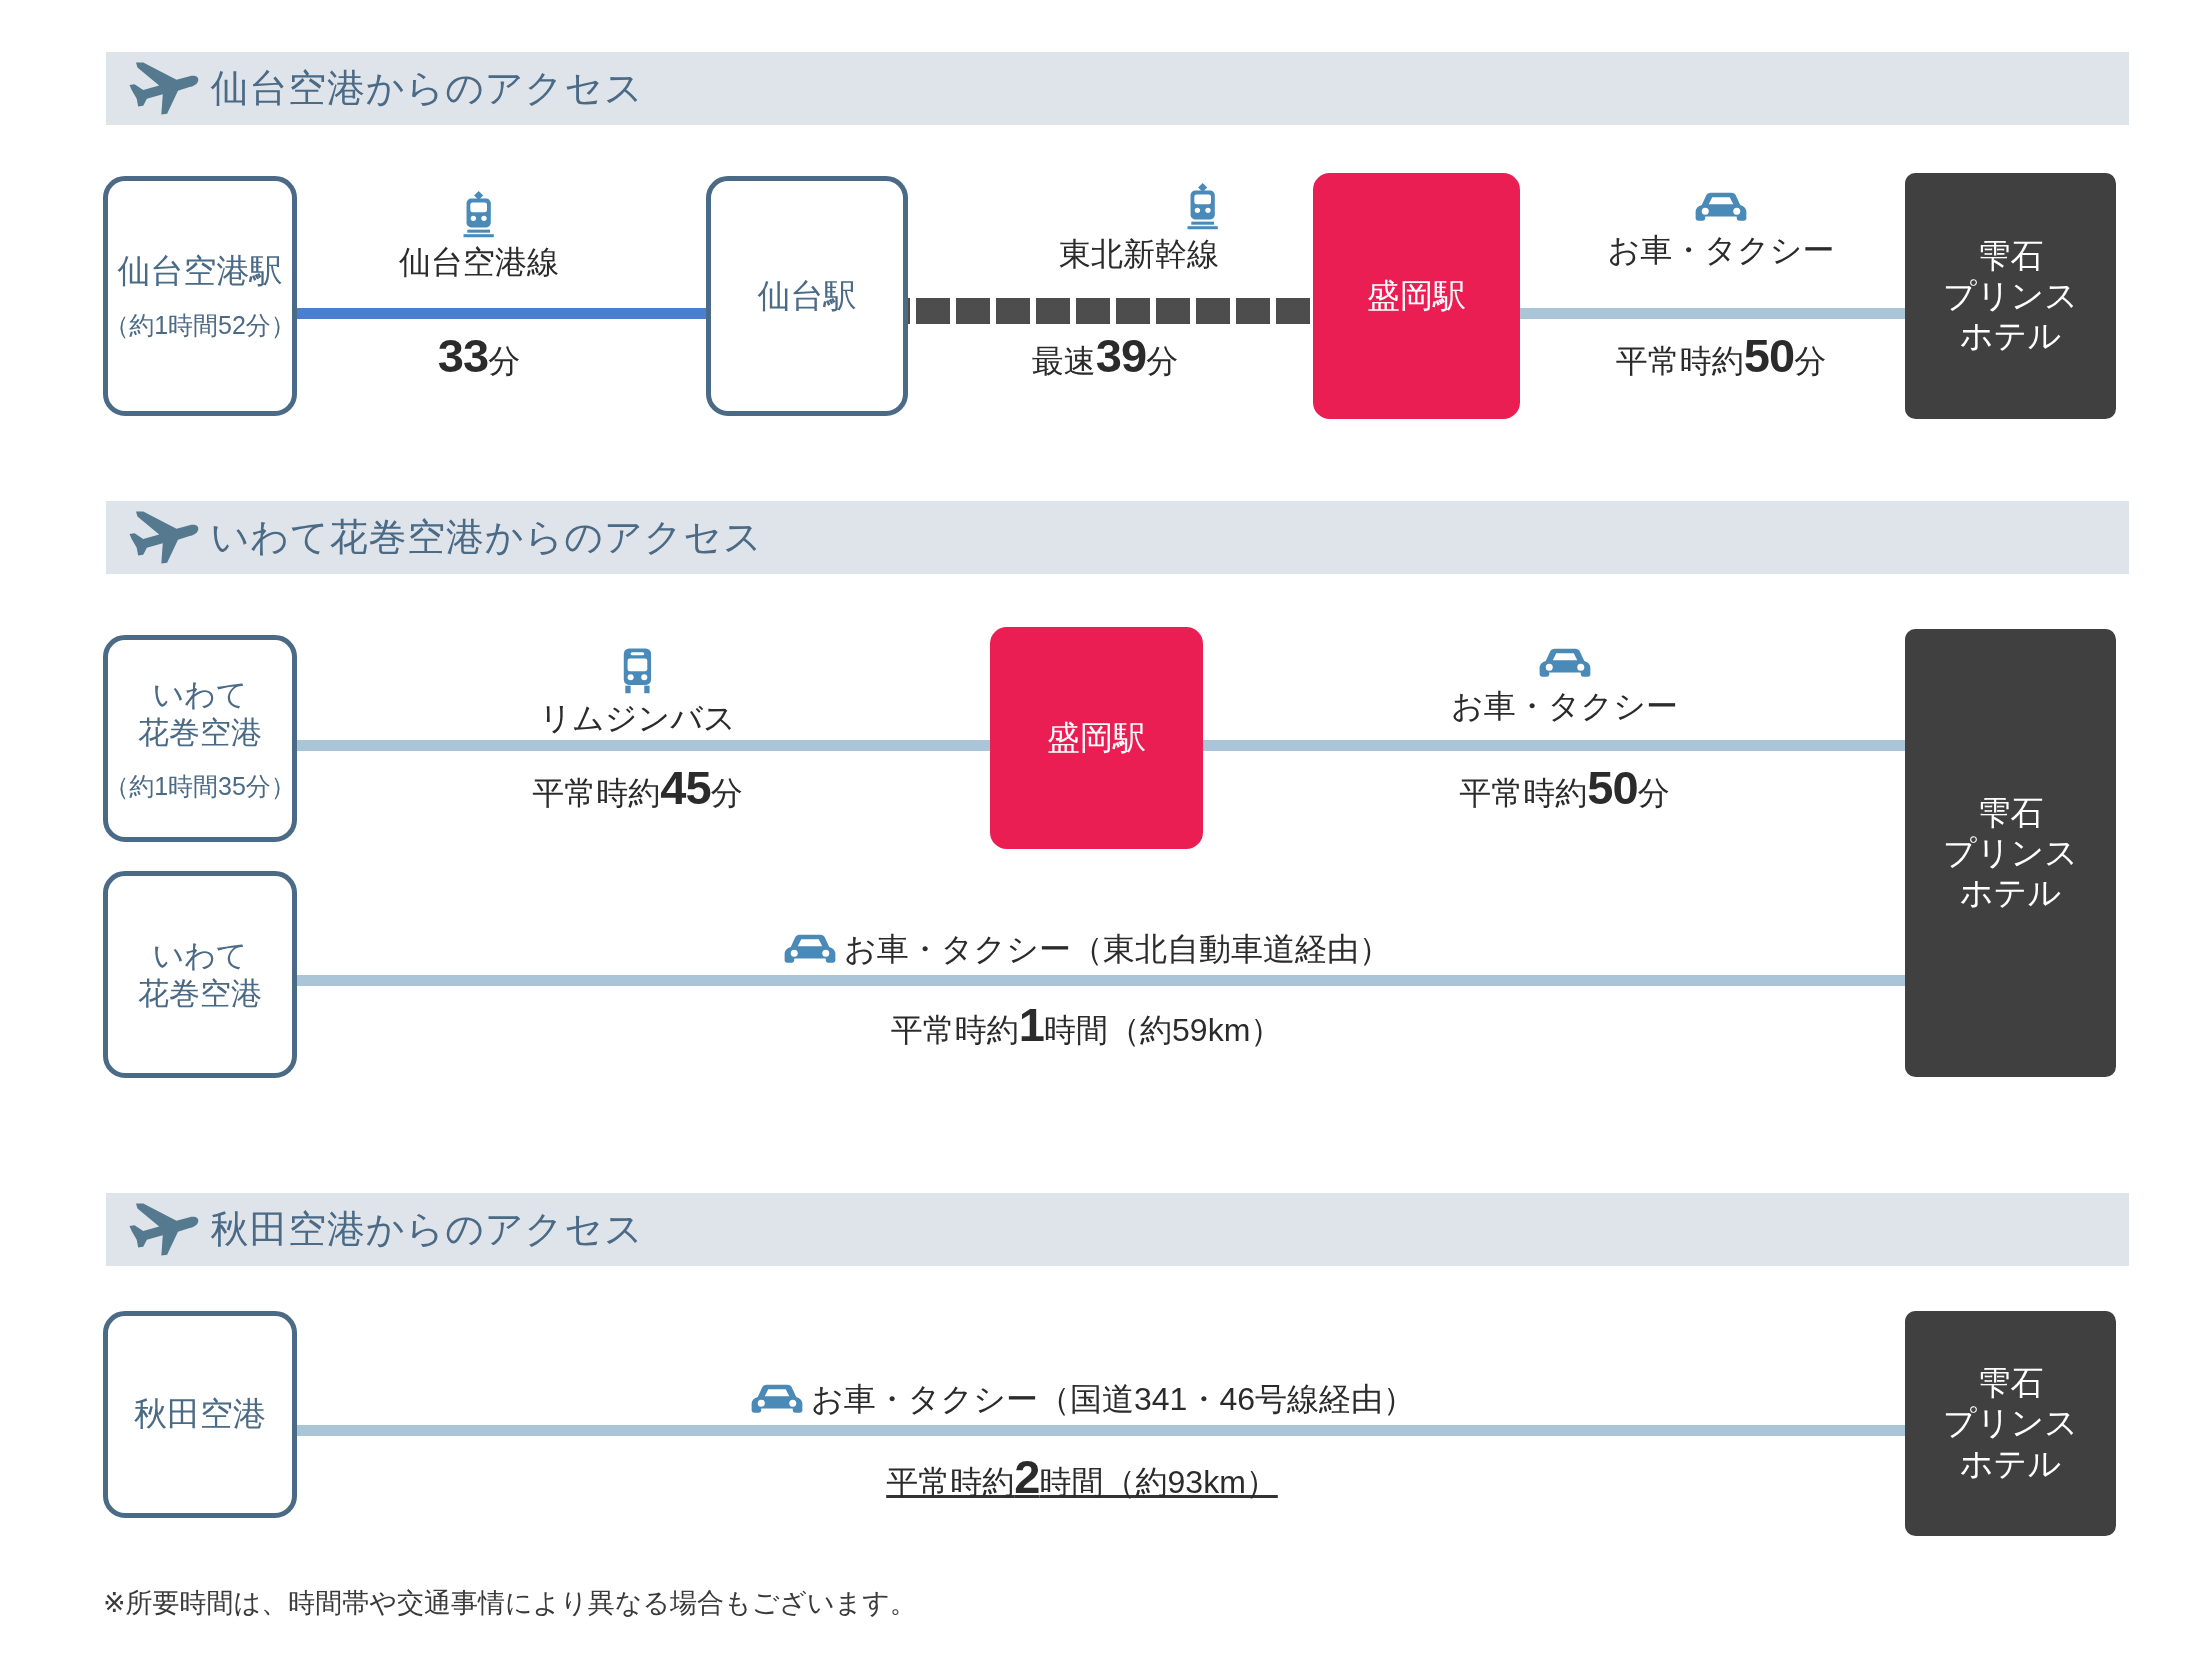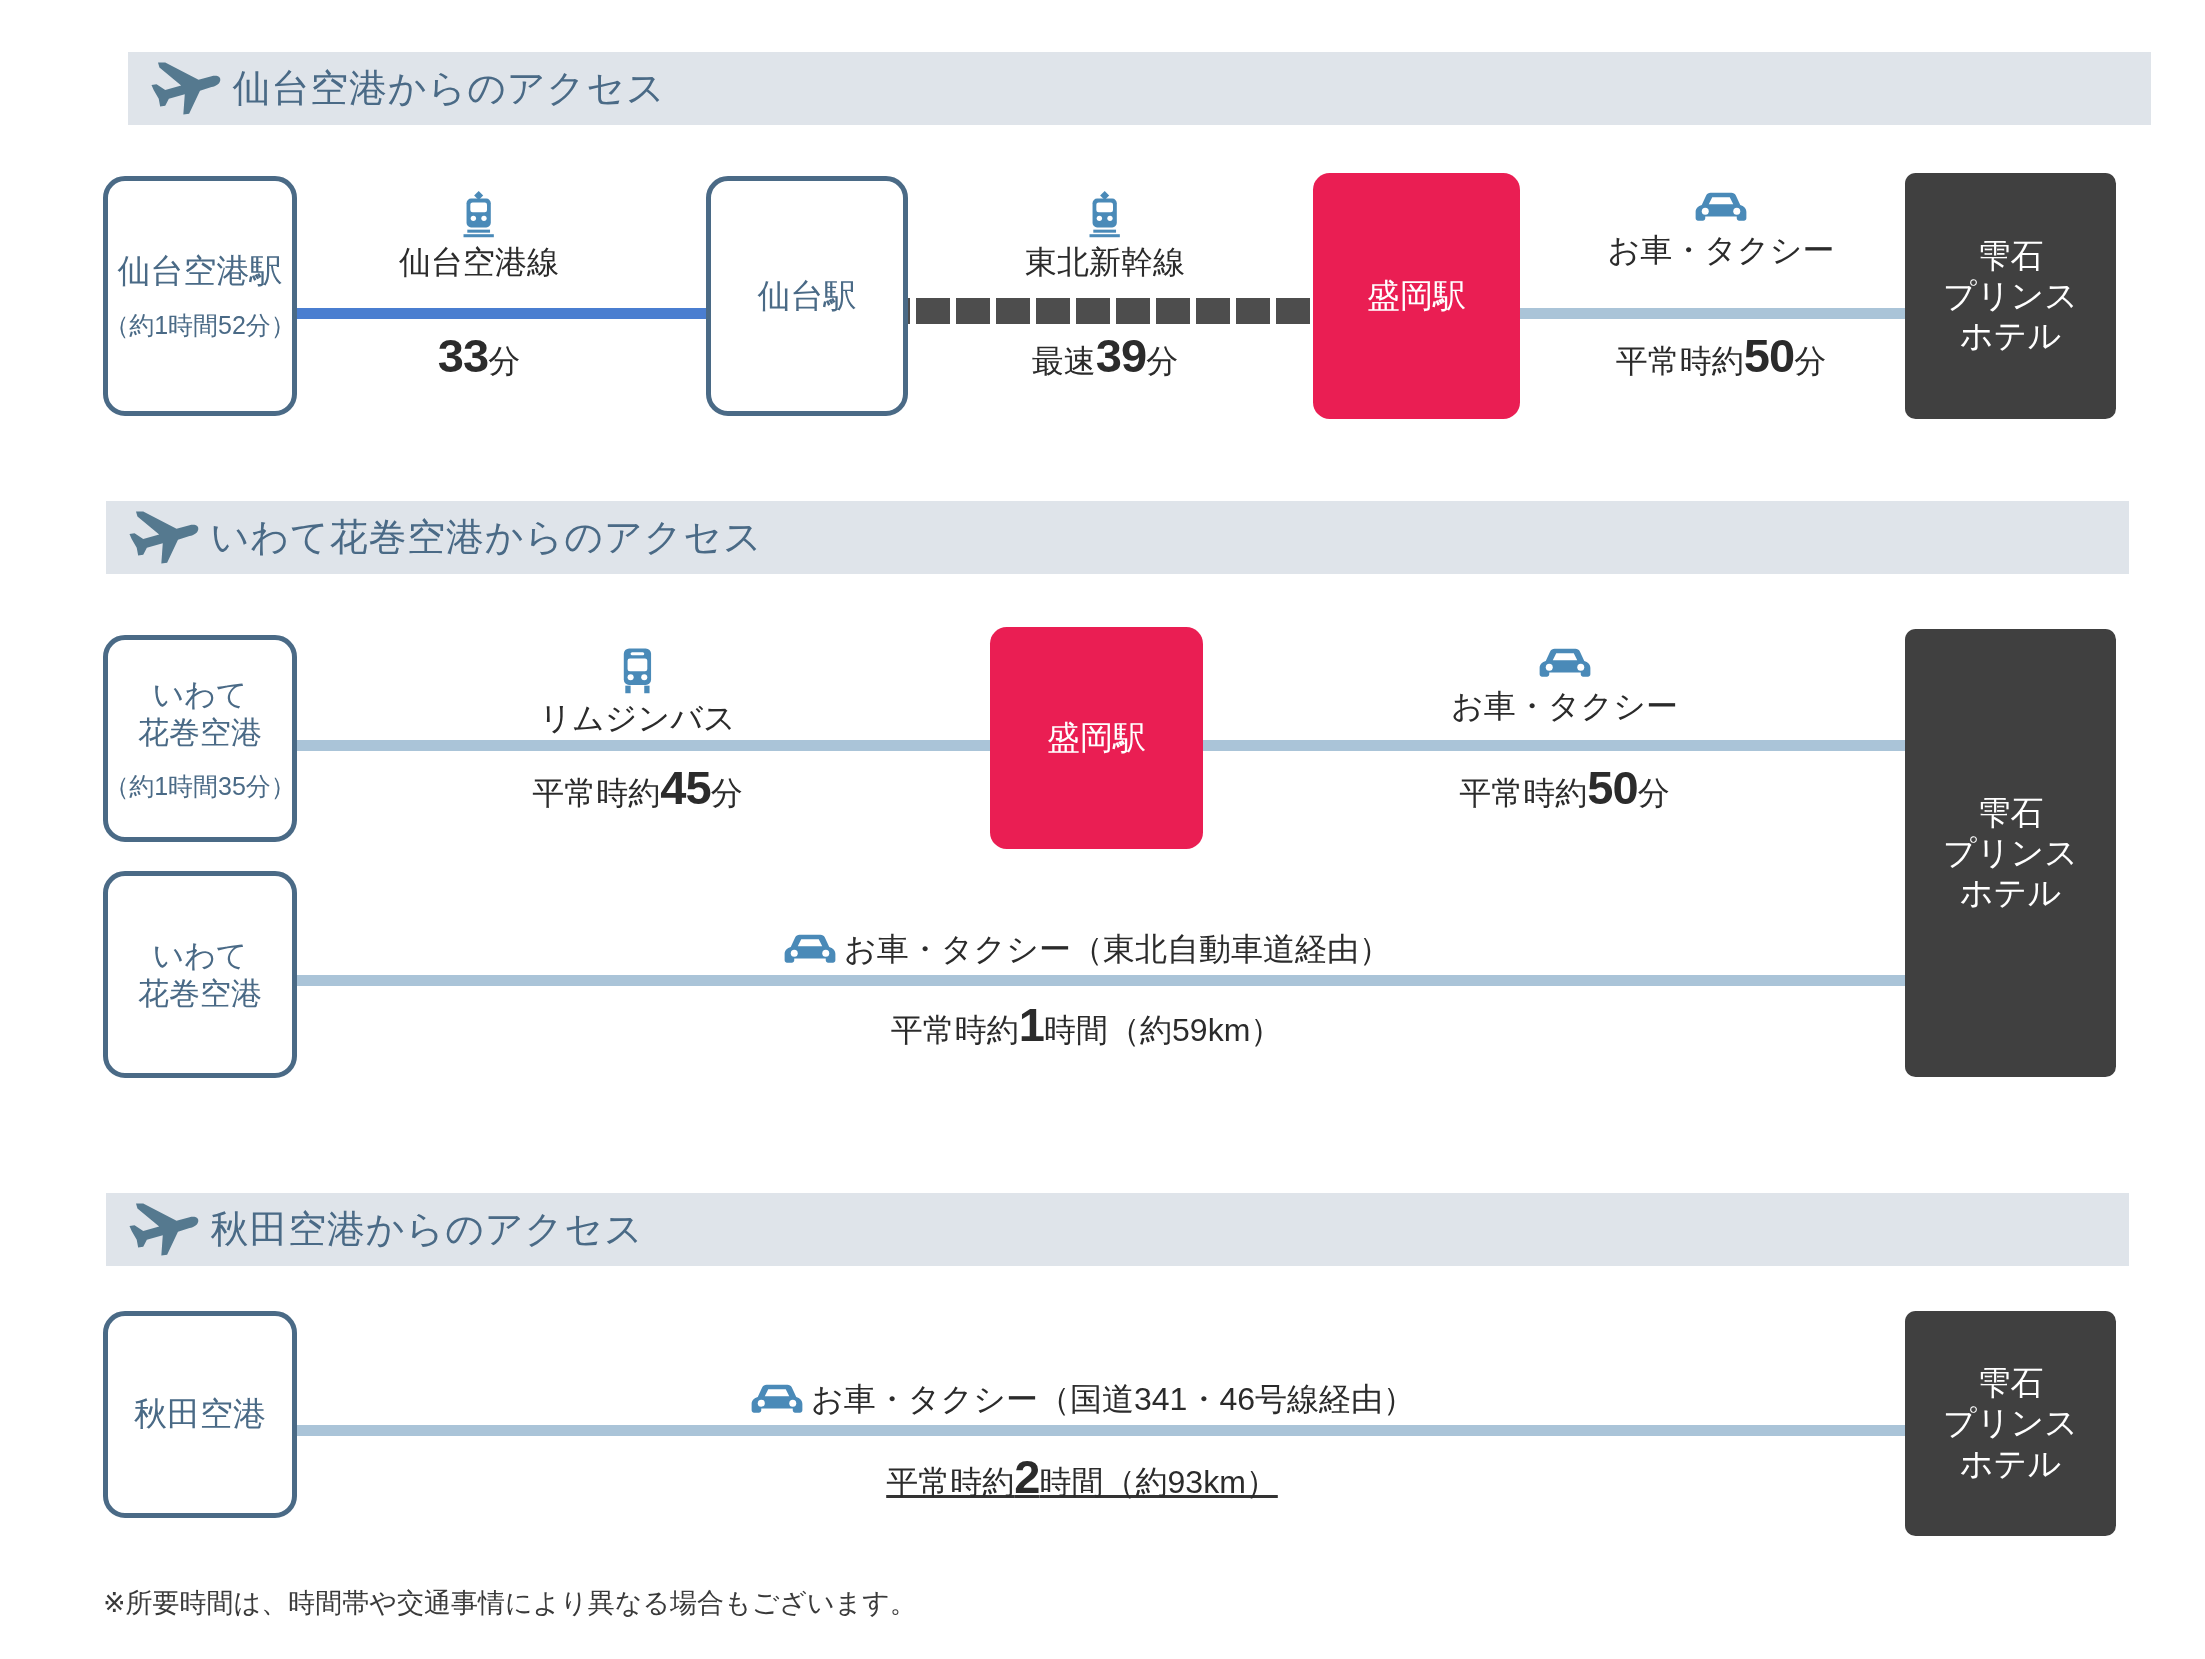--- a/index.html
+++ b/index.html
@@ -125,21 +125,21 @@
     font-size: 27px;
     color: #3a3a3a;
     white-space: nowrap;
   }
 </style>
 </head>
 <body>
 
 <div class="page">
 
-  <div class="section-header" style="top:52px;margin-left:22px;">
+  <div class="section-header" style="top:52px;">
     <span class="plane-icon">
       <svg viewBox="0 0 100 76">
           <path fill="#55798f" d="M6 40 L3 33 L10 32 L22 40 L44 34 L14 9 L12 2 L22 2 L68 26 L86 21 C94 19 99 22 98 27 C97 32 92 35 86 36 L70 41 L55 73 L47 74 L49 46 L27 52 L22 62 L15 63 L13 52 Z"></path>
         </svg>
     </span>
     <span class="section-title">仙台空港からのアクセス</span>
   </div>
 
   <div class="conn conn-blue" style="left:228px;  top:308px; width:501px;  height:10.6px;"></div>
   <div class="conn conn-shinkansen" style="left:893px; top:298px; width:425px;  height:26px;"></div>
@@ -177,21 +177,21 @@
         </svg>
     </span>
     <span class="seg-mode">
       <span>仙台空港線</span>
     </span>
   </div>
   <div class="seg" style="left:365px; top:328px; width:228px;">
     <span class="seg-time"><span class="big">33</span><span>分</span></span>
   </div>
 
-  <div class="seg" style="left:991px; top:191px; width:228px;">
+  <div class="seg" style="left:991px; top:183px; width:228px;align-items:flex-end;">
     <span class="seg-icon">
       <svg viewBox="0 0 44 62">
           <path fill="#4a8ab8" d="M22 0 L28 6 L22 12 L16 6 Z"></path>
           <rect x="6" y="10" width="32" height="38" rx="6" fill="#4a8ab8"></rect>
           <rect x="11" y="15" width="22" height="13" rx="3" fill="#fff"></rect>
           <circle cx="15" cy="36" r="3.5" fill="#fff"></circle>
           <circle cx="29" cy="36" r="3.5" fill="#fff"></circle>
           <rect x="7" y="51" width="30" height="4" fill="#4a8ab8"></rect>
           <rect x="2" y="57" width="40" height="4" fill="#4a8ab8"></rect>
         </svg>

